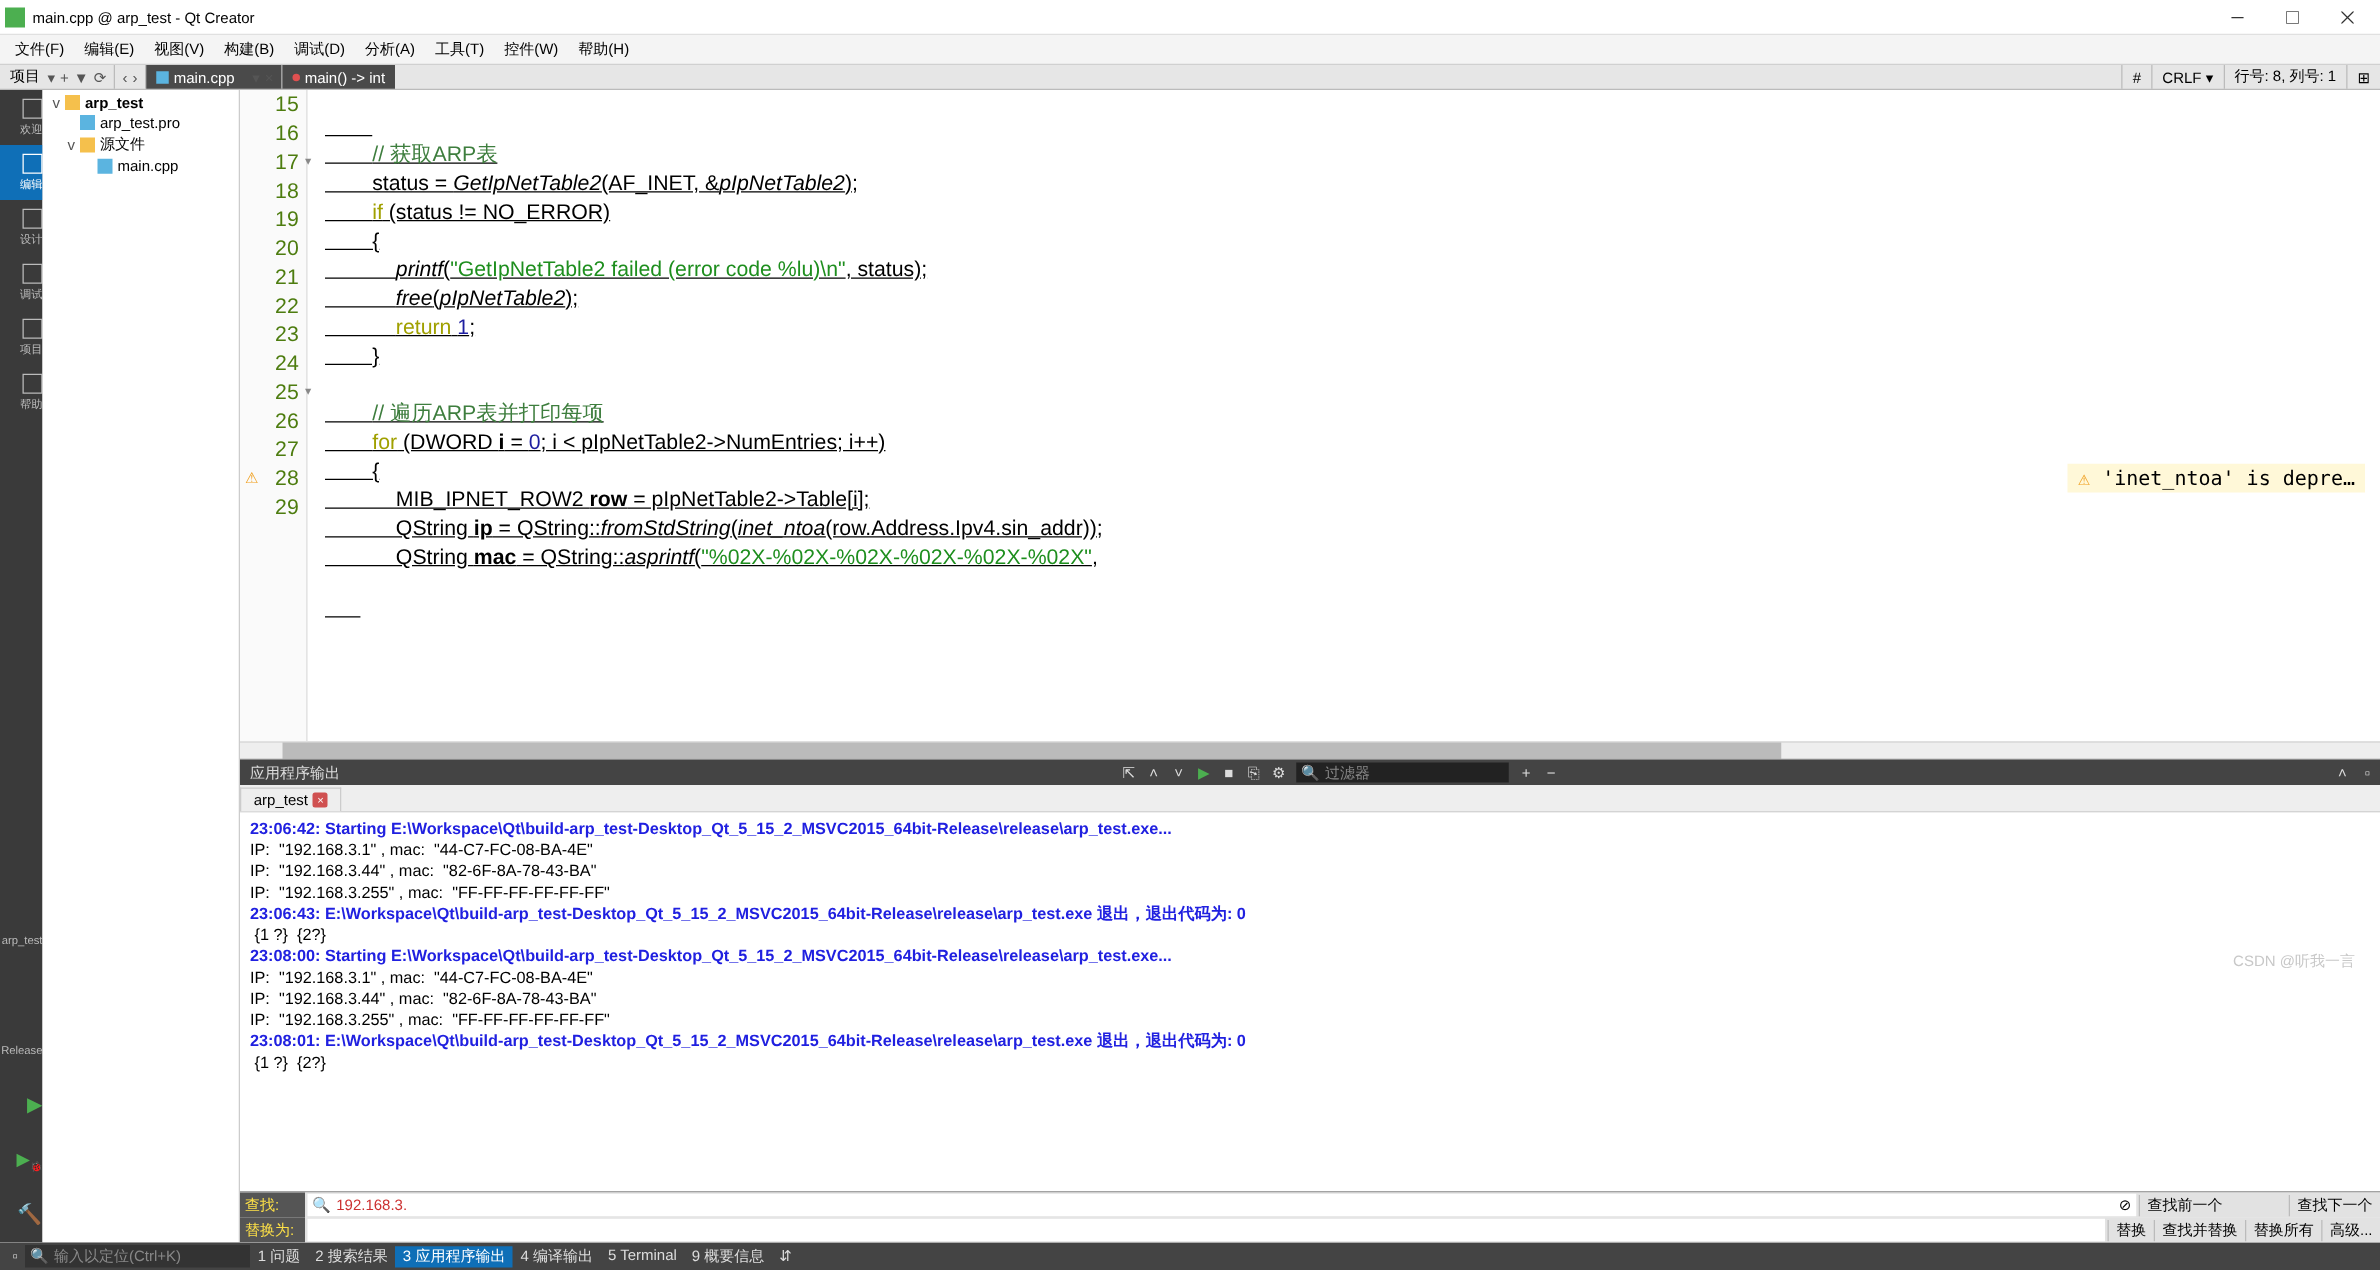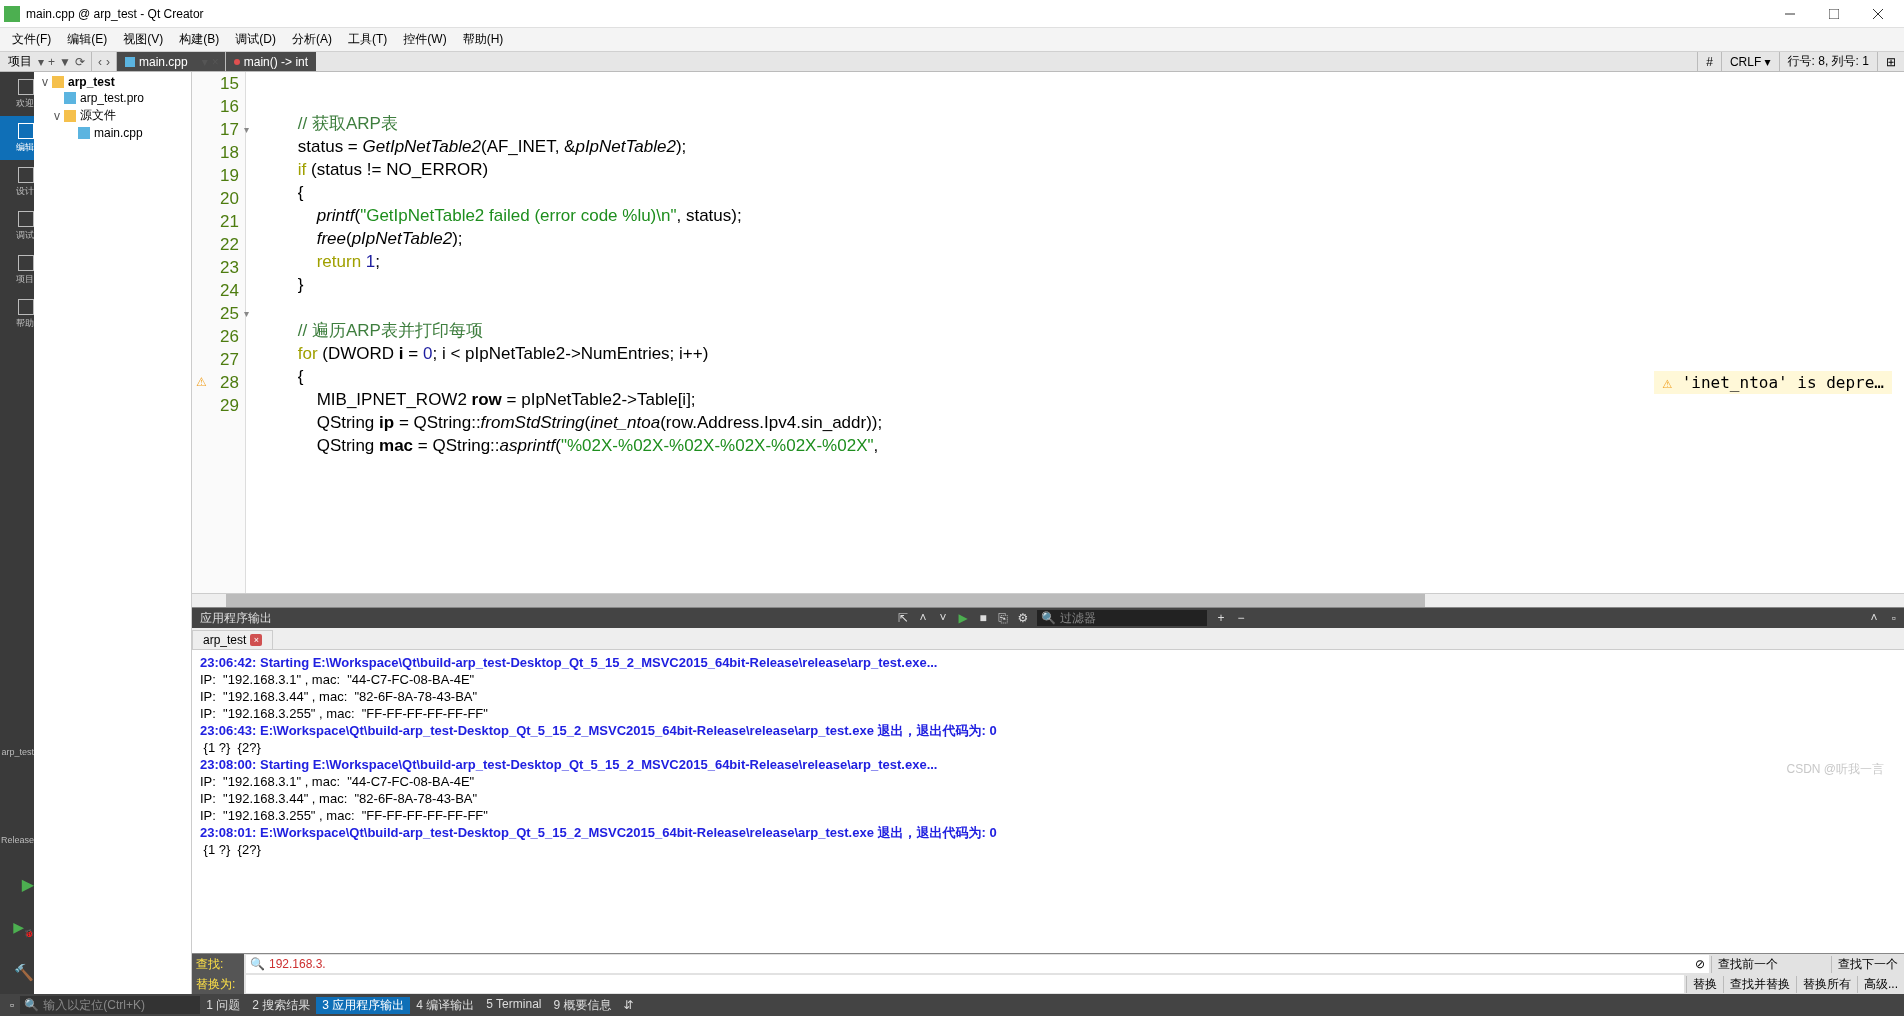--- a/index.html
+++ b/index.html
@@ -48,21 +48,21 @@
 .tree .l1 { padding-left:16px; }
 .tree .l2 { padding-left:30px; }
 
 
 .editor { flex:1; display:flex; flex-direction:column; overflow:hidden; position:relative; }
 .code-area { flex:1; display:flex; overflow:hidden; font-family:Consolas,monospace; font-size:17px; background:#fff; position:relative; }
 .gutter { width:54px; text-align:right; color:#4d7c0f; padding-right:6px; border-right:1px solid #ddd; background:#fafafa; position:relative; }
 .gutter .gl { height:23px; line-height:23px; position:relative; }
 .gutter .warn::before { content:"⚠"; position:absolute; left:4px; color:#f0a020; font-size:12px; }
 .gutter .fold::after { content:"▾"; position:absolute; right:-10px; color:#888; font-size:10px; }
-.code { flex:1; padding-left:14px; white-space:pre; overflow:hidden; position:relative; }
+.code { flex:1; padding-left:14px; white-space:pre; overflow:hidden; position:relative;text-decoration:underline; }
 .code .cl { height:23px; line-height:23px; }
 .code .kw { color:#a0a000; }
 .code .cm { color:#3e7e3e; }
 .code .fn { font-style:italic; }
 .code .it { font-style:italic; }
 .code .bd { font-weight:bold; }
 .code .st { color:#1e8e1e; }
 .code .nm { color:#1e1ea0; }
 .warn-inline { position:absolute; right:12px; top:calc(23px*13); height:23px; line-height:23px; background:#fff8d8; padding:0 8px; font-family:Consolas,monospace; font-size:16px; }
 .warn-inline::before { content:"⚠ "; color:#f0a020; }

